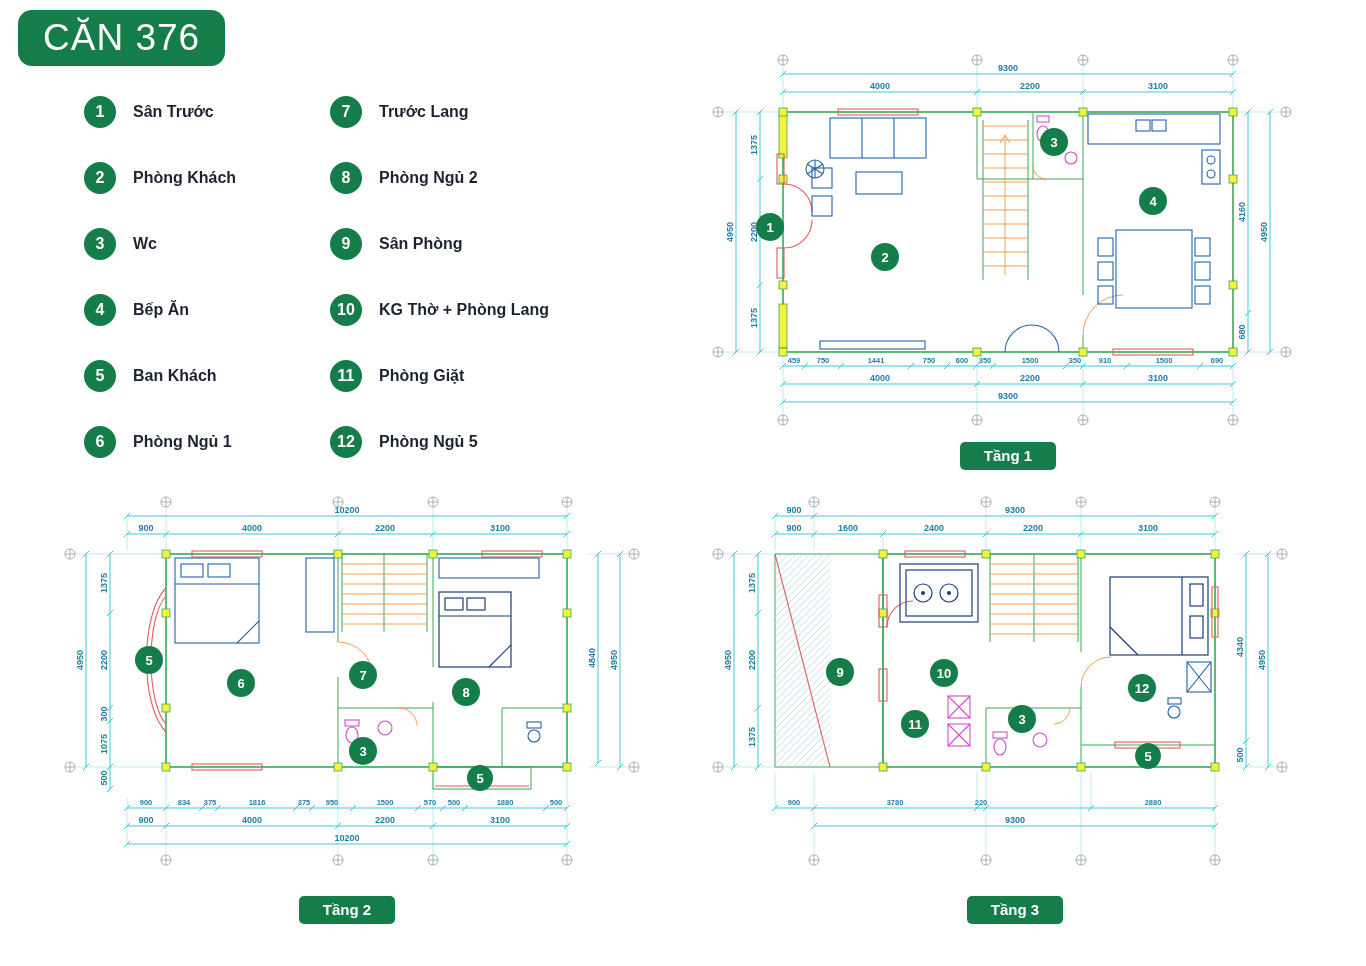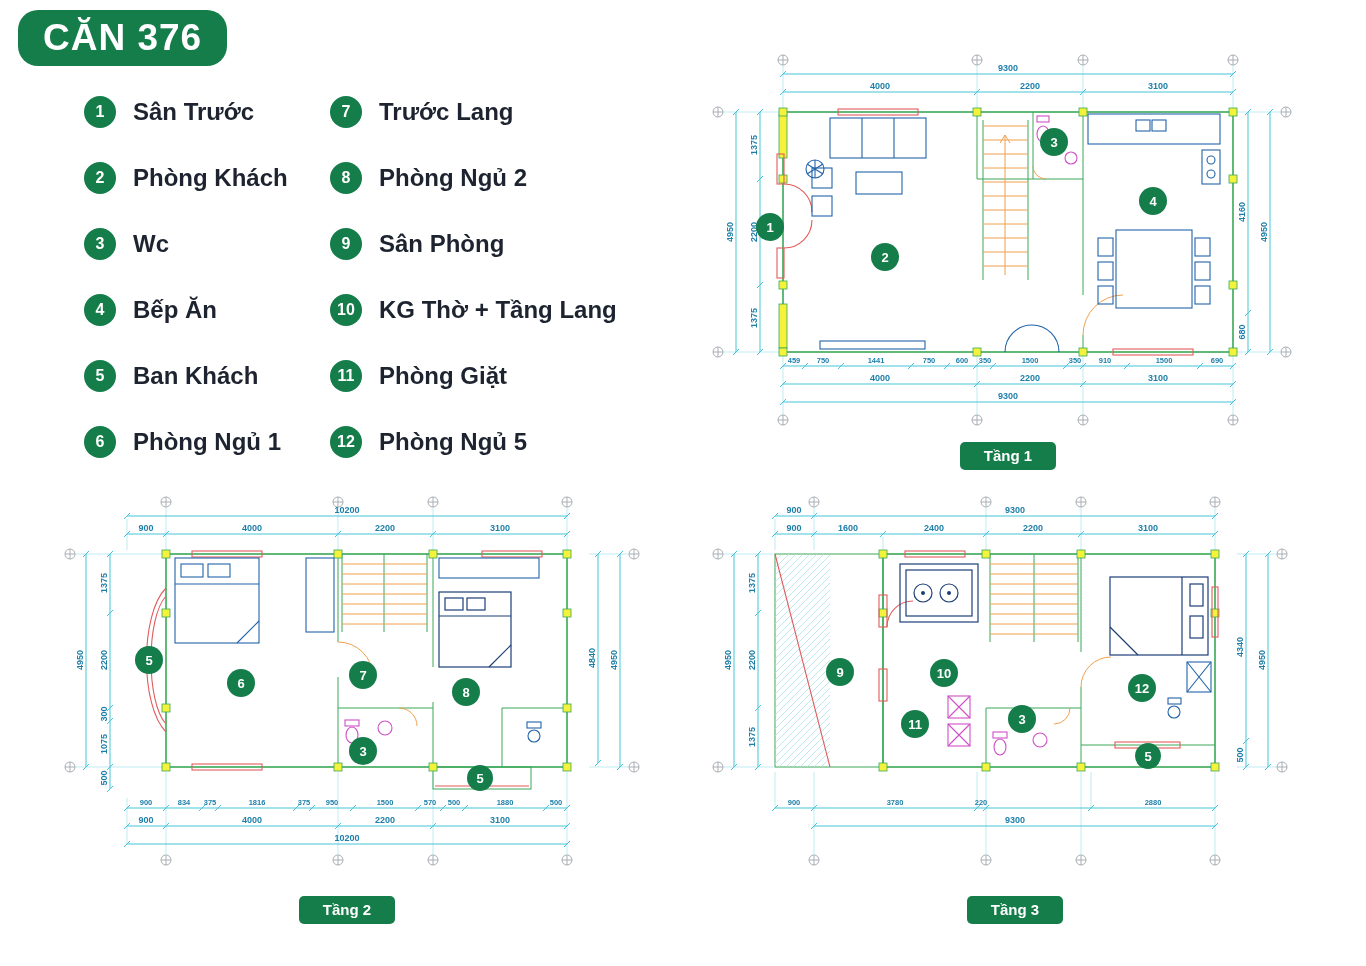--- a/index.html
+++ b/index.html
@@ -1,24 +1,24 @@
 <!DOCTYPE html>
 <html><head>
 <meta charset="utf-8">
 <style>
   *{box-sizing:border-box}
   html,body{margin:0;padding:0}
   body{width:1366px;height:966px;position:relative;background:#fff;font-family:"Liberation Sans",sans-serif;overflow:hidden}
-  .title-badge{position:absolute;left:18px;top:10px;background:#157d4a;color:#fff;font-size:37px;font-weight:700;letter-spacing:1px;padding:7px 25px;border-radius:20px}
+  .title-badge{position:absolute;left:18px;top:10px;background:#157d4a;color:#fff;font-size:37px;font-weight:400;letter-spacing:1px;padding:7px 25px;border-radius:14px}
   .legend{position:absolute;left:84px;top:96px;display:flex}
   .lcol{width:246px}
   .lcol+.lcol{width:auto}
   .litem{display:flex;align-items:center;margin-bottom:34px;height:32px}
   .lnum{width:32px;height:32px;border-radius:50%;background:#157d4a;color:#fff;font-weight:700;font-size:16px;display:flex;align-items:center;justify-content:center;flex:0 0 32px}
-  .llabel{margin-left:17px;font-size:24px;font-weight:700;color:#1d2430;white-space:nowrap}
+  .llabel{margin-left:17px;font-size:16px;font-weight:700;color:#1d2430;white-space:nowrap}
   .plan{position:absolute}
   
   .dim{stroke:#46c5d8;stroke-width:1;fill:none}
   .tick{stroke:#46c5d8;stroke-width:1;fill:none}
   .dimx{stroke:#a5e2ec;stroke-width:.7;fill:none}
   .dimt{fill:#1d7fa8;font:600 9px "Liberation Sans",sans-serif;text-anchor:middle}
   .dimts{fill:#1d7fa8;font:600 7.5px "Liberation Sans",sans-serif;text-anchor:middle}
   .wall{stroke:#3aa857;stroke-width:1.6;fill:none}
   .wall2{stroke:#3aa857;stroke-width:1;fill:none}
   .col{fill:#f4f23a;stroke:#3aa857;stroke-width:.8}
@@ -73,21 +73,21 @@
     <div class="litem">
         <span class="lnum">8</span>
         <span class="llabel">Phòng Ngủ 2</span>
       </div>
     <div class="litem">
         <span class="lnum">9</span>
         <span class="llabel">Sân Phòng</span>
       </div>
     <div class="litem">
         <span class="lnum">10</span>
-        <span class="llabel">KG Thờ + Tầng Lang</span>
+        <span class="llabel">KG Thờ + Phòng Lang</span>
       </div>
     <div class="litem">
         <span class="lnum">11</span>
         <span class="llabel">Phòng Giặt</span>
       </div>
     <div class="litem">
         <span class="lnum">12</span>
         <span class="llabel">Phòng Ngủ 5</span>
       </div>
   </div>

